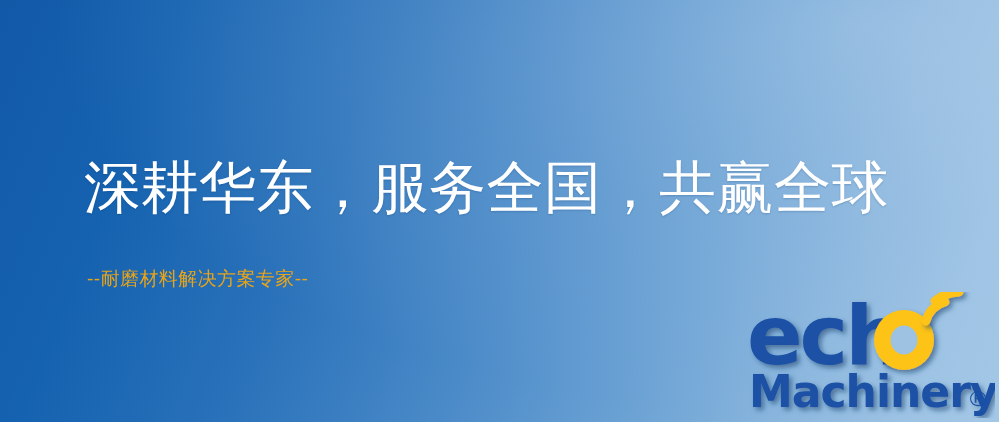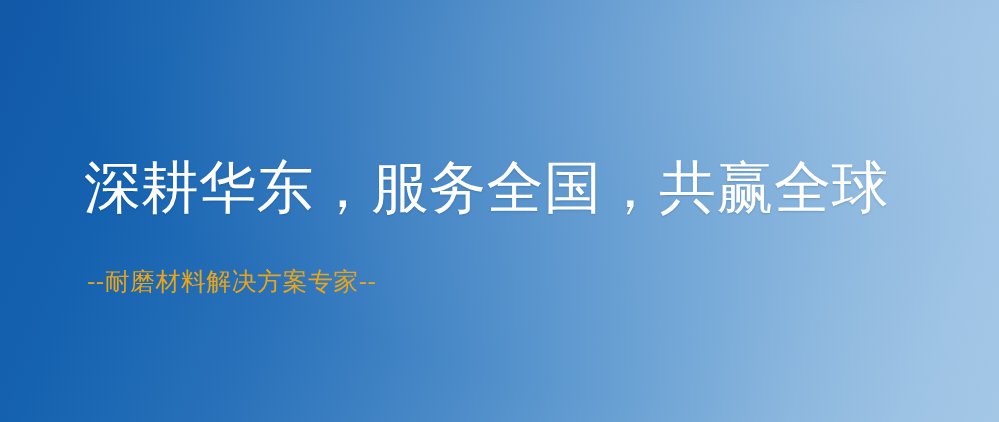--- a/index.html
+++ b/index.html
@@ -50,21 +50,21 @@
     text-shadow: 0 1px 2px rgba(10,50,100,0.22);
     z-index: 3;
     text-align: center;
   }
 
   .subhead {
     position: absolute;
     left: 87px;
     top: 268px;
     font-family: "DejaVu Serif", "Liberation Serif", serif;
-    font-size: 25px;
+    font-size: 19px;
     line-height: 1.1;
     color: #e9a417;
     white-space: nowrap;
     letter-spacing: 0.4px;
     z-index: 3;
   }
 
   
   .logo {
     position: absolute;
@@ -78,14 +78,42 @@
 </style>
 </head>
 <body>
 
 <div id="banner">
 
   <div class="headline">深耕华东，服务全国，共赢全球</div>
 
   <div class="subhead">--耐磨材料解决方案专家--</div>
 
+  <div class="logo">
+    <svg width="250" height="126" viewBox="0 0 250 126" xmlns="http://www.w3.org/2000/svg" aria-hidden="true">
+      <defs>
+        <filter id="ds" x="-30%" y="-30%" width="180%" height="190%">
+          <feDropShadow dx="3" dy="3" stdDeviation="2.4" flood-color="#123a66" flood-opacity="0.55"></feDropShadow>
+        </filter>
+      </defs>
+
+      <g filter="url(#ds)">
+        <text x="2" y="72" font-family="DejaVu Sans, Liberation Sans, sans-serif" font-size="82" font-weight="bold" fill="#1a51a5" letter-spacing="-3">ech</text>
+      </g>
+
+      <g filter="url(#ds)">
+        <ellipse cx="159" cy="48" rx="30" ry="30" fill="#fdc313"></ellipse>
+        <ellipse cx="159" cy="48" rx="13.5" ry="14.5" fill="#9ec2e2"></ellipse>
+      </g>
+
+      <g filter="url(#ds)" fill="none" stroke="#fdc313" stroke-linecap="round">
+        <path d="M 181 29 A 26 26 0 0 1 200 10" stroke-width="9"></path>
+        <path d="M 190 9 A 40 40 0 0 1 214 0" stroke-width="9"></path>
+      </g>
+
+      <g filter="url(#ds)">
+        <text x="4" y="115" font-family="DejaVu Sans, Liberation Sans, sans-serif" font-size="44" font-weight="bold" fill="#1a51a5" letter-spacing="-1">Machinery</text>
+        <text x="222" y="114" font-family="DejaVu Sans, Liberation Sans, sans-serif" font-size="22" fill="#1a51a5">®</text>
+      </g>
+    </svg>
+  </div>
 
 </div>
 
 </body></html>

